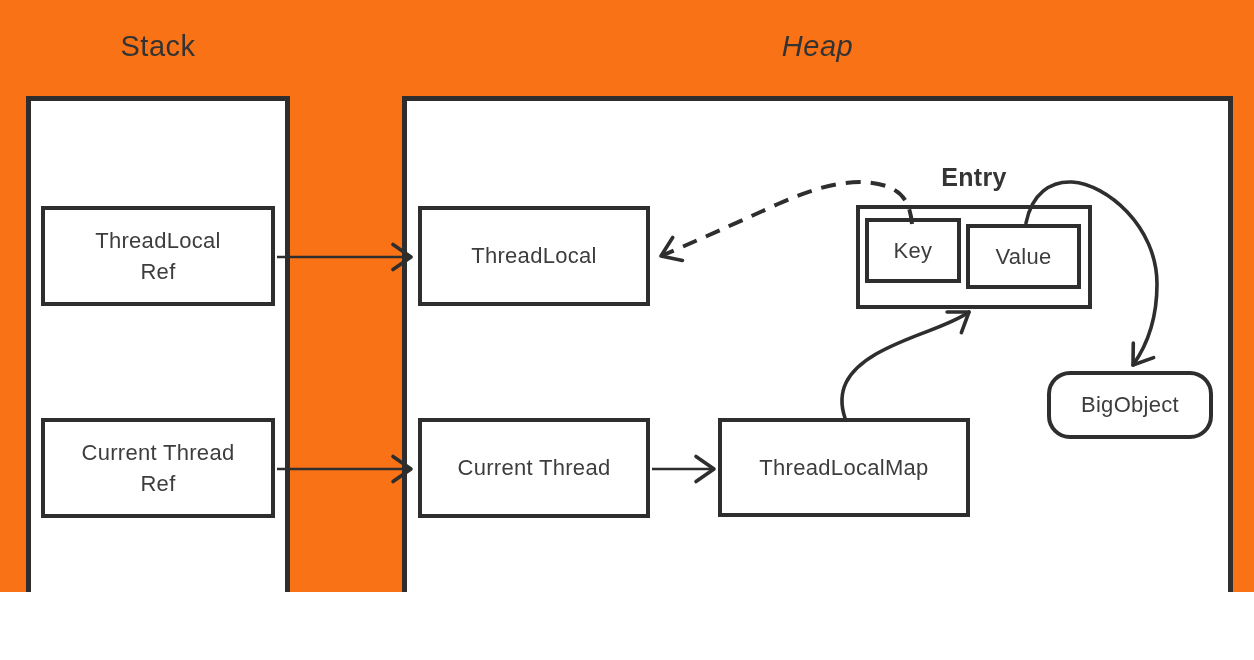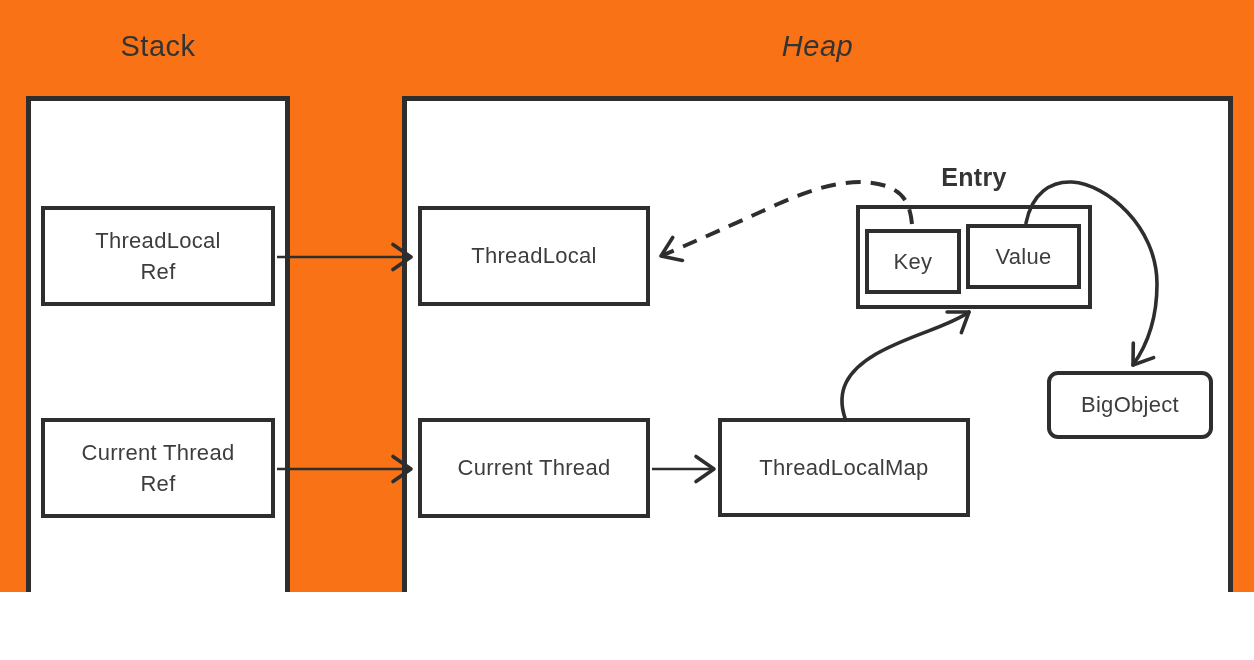--- a/index.html
+++ b/index.html
@@ -48,21 +48,21 @@
     color: #3d3d3d;
     line-height: 1.42;
     letter-spacing: 0.3px;
     text-align: center;
   }
   .node-threadlocal-ref    { left: 41px;  top: 206px; width: 234px; height: 100px; }
   .node-current-thread-ref { left: 41px;  top: 418px; width: 234px; height: 100px; }
   .node-threadlocal        { left: 418px; top: 206px; width: 232px; height: 100px; }
   .node-current-thread     { left: 418px; top: 418px; width: 232px; height: 100px; }
   .node-threadlocalmap     { left: 718px; top: 418px; width: 252px; height: 99px; text-align: right;  }
-  .node-bigobject          { left: 1047px; top: 371px; width: 166px; height: 68px; border-radius: 11px; }
+  .node-bigobject          { left: 1047px; top: 371px; width: 166px; height: 68px; border-radius: 23px; }
 
   .entry-group { position: absolute; left: 856px; top: 205px; width: 236px; height: 104px; }
   .entry-label {
     position: absolute;
     left: 856px; top: 163px; width: 236px;
     text-align: center;
     font-size: 25px;
     font-weight: 600;
     color: #353535;
     letter-spacing: 0.3px;
@@ -80,21 +80,21 @@
     border: 4px solid #2e2e2e;
     background: #ffffff;
     box-sizing: border-box;
     display: flex;
     align-items: center;
     justify-content: center;
     font-size: 22px;
     color: #3d3d3d;
     letter-spacing: 0.3px;
   }
-  .entry-key   { left: 9px;   top: 24px; width: 96px;  height: 65px; text-align: center; }
+  .entry-key   { left: 9px;   top: 13px; width: 96px;  height: 65px; text-align: center; }
   .entry-value { left: 110px; top: 19px; width: 115px; height: 65px; }
 
   .edges-svg {
     position: absolute;
     left: 0; top: 0;
     width: 1254px;
     height: 660px;
     pointer-events: none;
   }
 </style>

